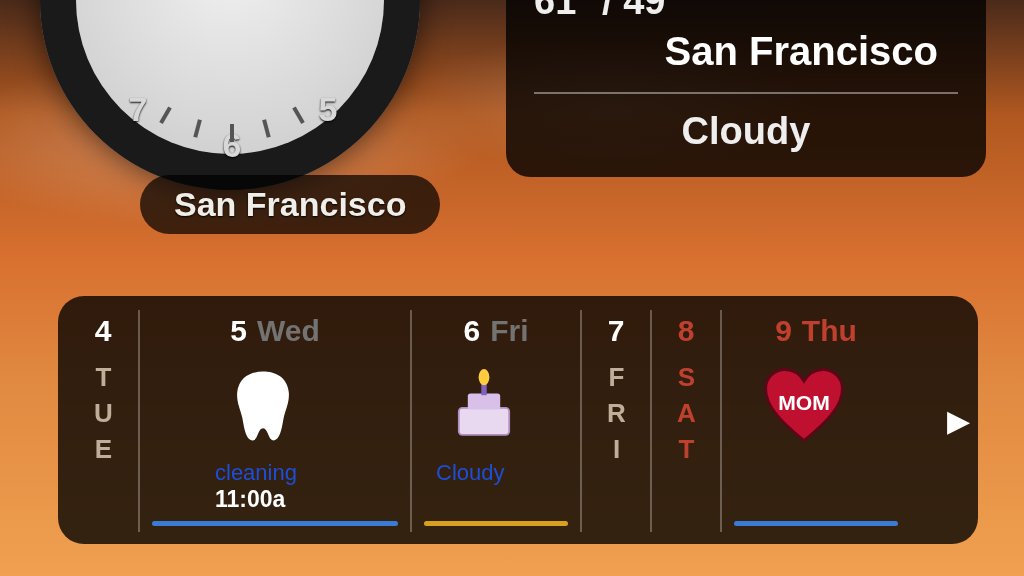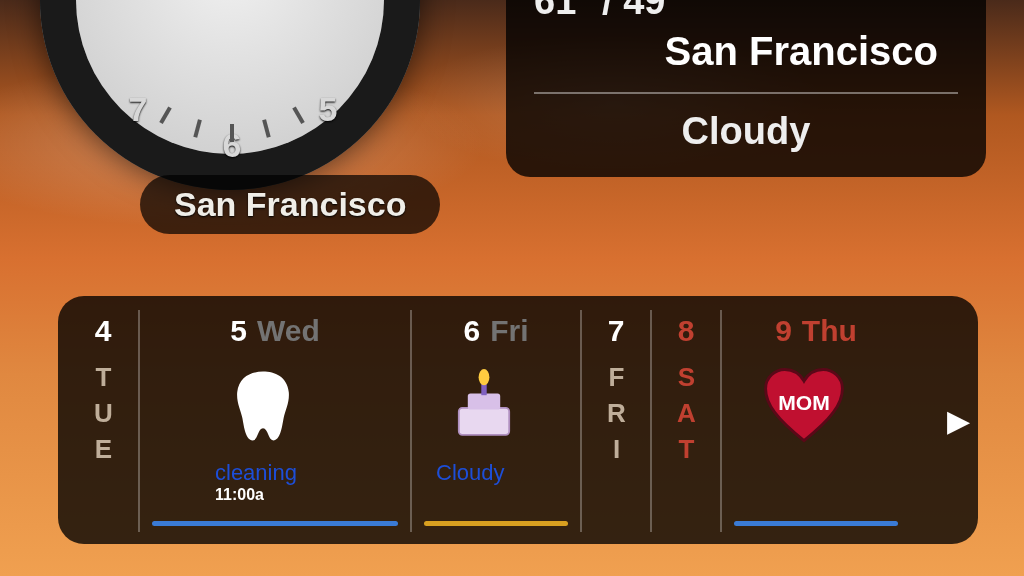--- a/index.html
+++ b/index.html
@@ -149,21 +149,21 @@
   .cal-event-icon {
     width: 96px; height: 96px;
     display: flex; align-items: center; justify-content: center;
   }
   .cal-event-label {
     font-size: 22px; color: #1d4ed8;
     margin-top: 6px;
     text-align: center;
   }
   .cal-event-time {
-    font-size: 16px; color: #fff; font-weight: 600;
+    font-size: 23px; color: #fff; font-weight: 600;
   }
   .cal-bar {
     position: absolute;
     bottom: 6px; left: 12px; right: 12px;
     height: 5px;
     border-radius: 3px;
   }
 
   
   .flag { width: 96px; height: 70px; display: flex; border:1px solid rgba(0,0,0,0.4);}

